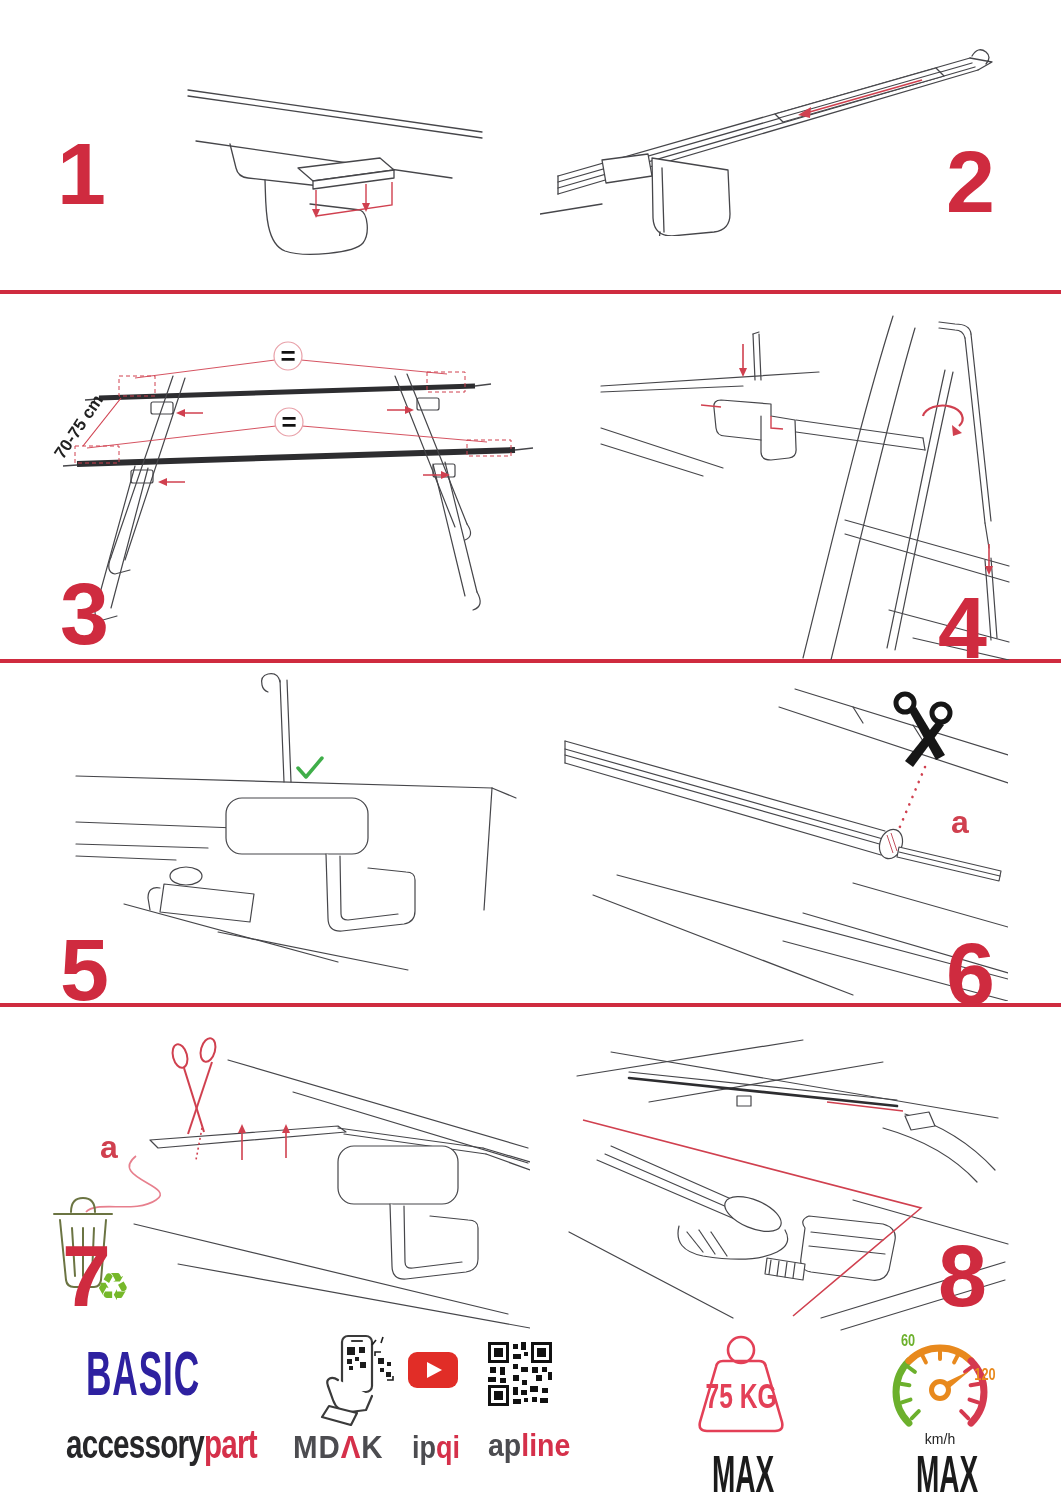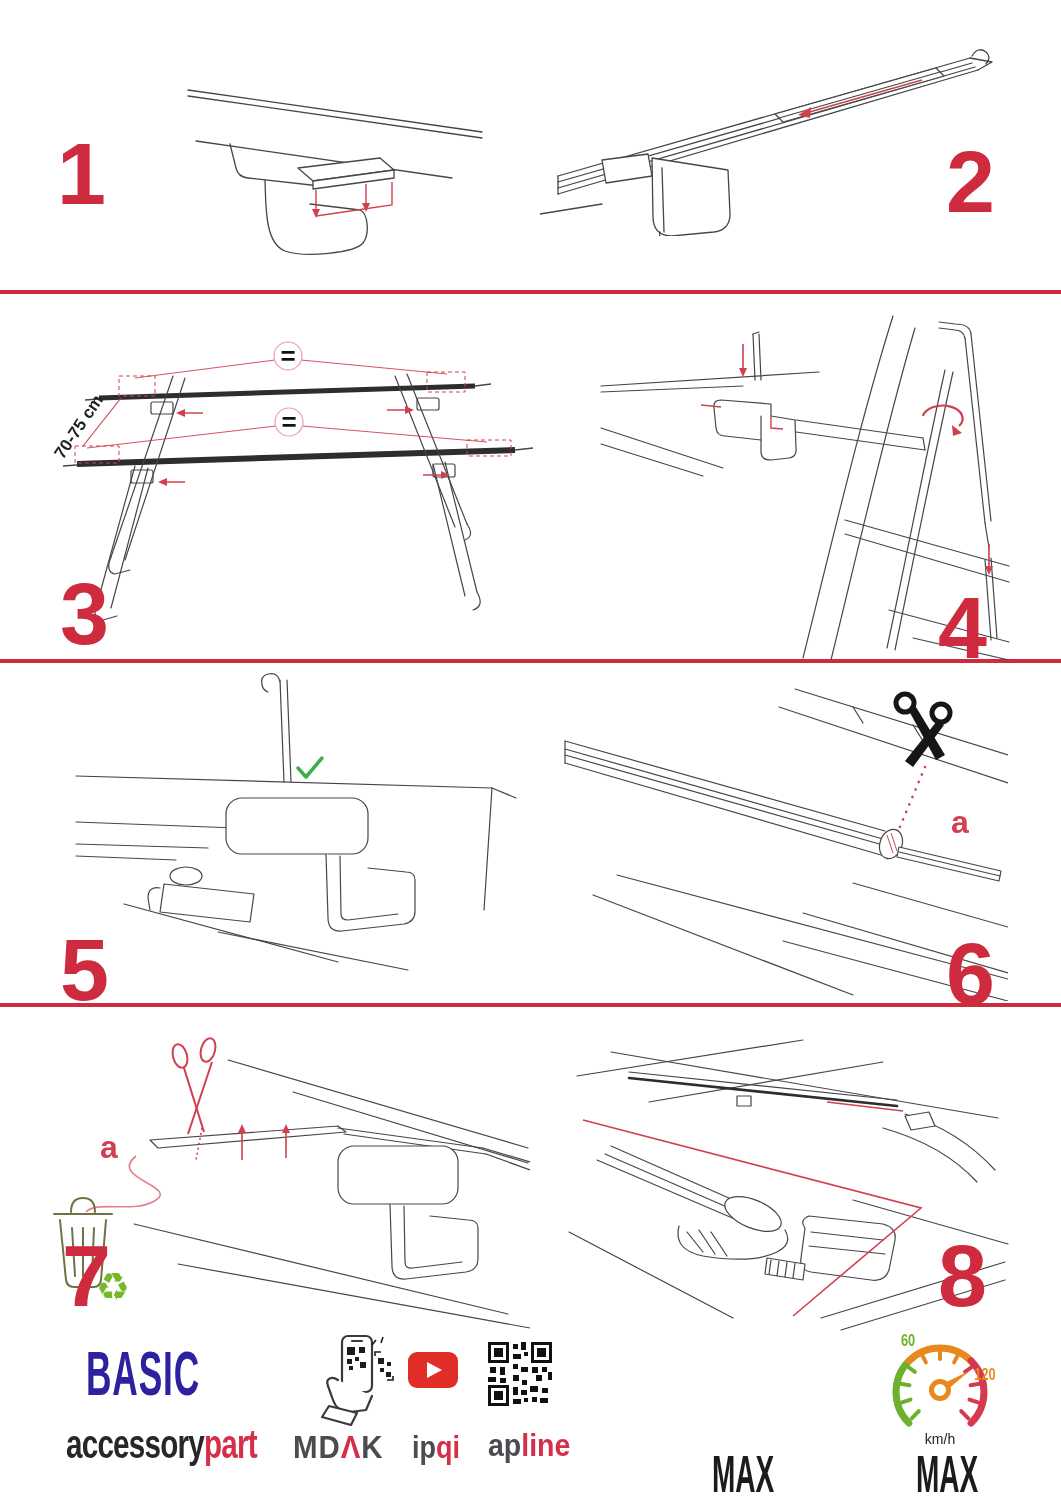--- a/index.html
+++ b/index.html
@@ -431,20 +431,29 @@
       </g>
       <g fill="#111111">
         <rect x="6" y="6" width="9" height="9"></rect>
           <rect x="49" y="6" width="9" height="9"></rect>
         <rect x="6" y="49" width="9" height="9"></rect>
       </g>
     </svg>
   </div>
   <div class="apline logo-row"><span class="dark">ap</span><span class="red">line</span></div>
 
+  <div class="panel" style="left:670px;top:1330px">
+    <svg width="142" height="114" viewBox="0 0 142 114">
+      <g stroke="#e34057" stroke-width="2.6" fill="none" stroke-linejoin="round" stroke-linecap="round">
+        <circle cx="71" cy="20" r="13"></circle>
+        <path d="M53,31 L89,31 Q95,31 96,37 L112,92 Q114,101 105,101 L37,101 Q28,101 30,92 L46,37 Q47,31 53,31 Z"></path>
+      </g>
+      <text transform="translate(71,78) scale(0.82,1.15)" text-anchor="middle" font-size="30" font-weight="700" fill="#e34057">75 KG</text>
+    </svg>
+  </div>
   <div class="max-label" style="left:712px;top:1448px">MAX</div>
 
   <div class="panel" style="left:878px;top:1332px">
     <svg width="128" height="118" viewBox="0 0 128 118">
       <g fill="none" stroke-linecap="round">
         <path d="M30.9,91.1 A44,44 0 0 1 30.9,28.9" stroke="#6cb02c" stroke-width="7"></path>
         <path d="M30.9,28.9 A44,44 0 0 1 93.1,28.9" stroke="#e8891d" stroke-width="7"></path>
         <path d="M93.1,28.9 A44,44 0 0 1 93.1,91.1" stroke="#d5394f" stroke-width="7"></path>
         <g stroke="#6cb02c" stroke-width="4">
           <line x1="33.7" y1="86.3" x2="40.8" y2="79.2"></line>

